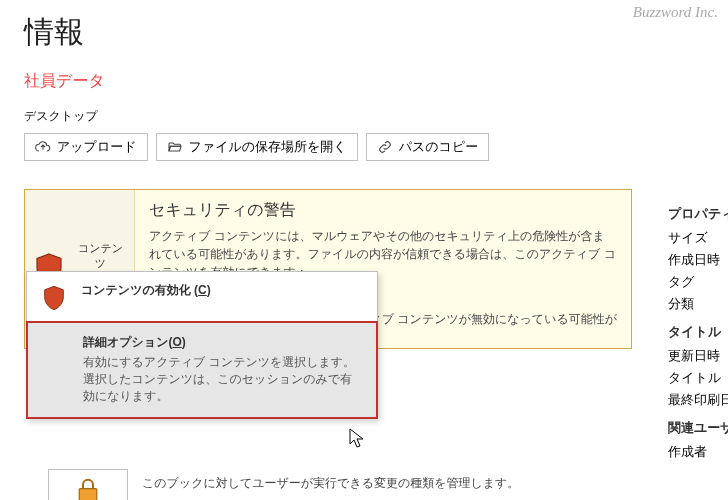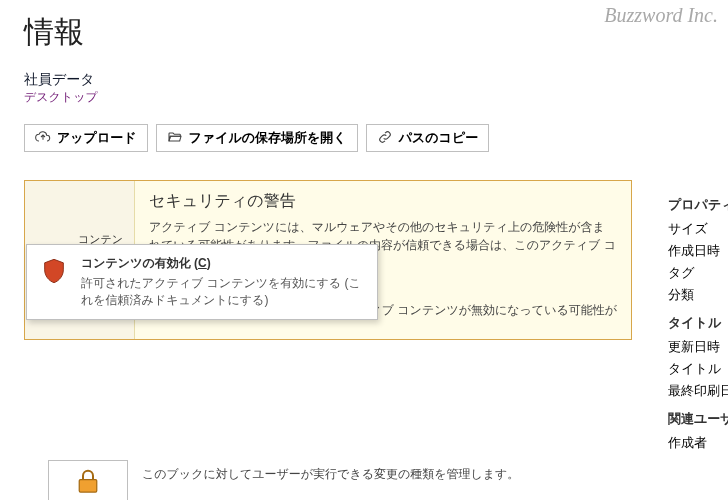--- a/index.html
+++ b/index.html
@@ -1,38 +1,38 @@
 <!DOCTYPE html>
 <html><head>
   <meta charset="utf-8">
   <style>
     * { margin: 0; padding: 0; box-sizing: border-box; font-family: "Yu Gothic UI", "Meiryo", sans-serif; }
     body { background: #fff; color: #333; width: 728px; height: 500px; overflow: hidden; position: relative; }
-    .brand { position: absolute; top: 4px; right: 10px; color: #a9a9a9; font-size: 20px; font-style: italic; font-family: Georgia, serif; }
+    .brand { position: absolute; top: 4px; right: 10px; color: #a9a9a9; font-size: 15px; font-style: italic; font-family: Georgia, serif; }
     .page { padding: 12px 0 0 24px; }
     .page-title { font-size: 30px; font-weight: 400; color: #222; margin-bottom: 18px; }
-    .doc-title { font-size: 14px; color: #0f172a; margin-bottom: 0; }
-    .doc-loc { font-size: 12px; color: #701a75; margin-bottom: 18px; }
+    .doc-title { font-size: 16px; color: #ef4444; margin-bottom: 16px; }
+    .doc-loc { font-size: 12px; color: #000000; margin-bottom: 8px; }
     .action-row { display: flex; gap: 8px; margin-bottom: 28px; }
-    .action-btn { display: inline-flex; align-items: flex-start; gap: 6px; border: 1px solid #bfbfbf; background: #fff; padding: 4px 10px; font-size: 13px; cursor: pointer; font-weight: bold; }
+    .action-btn { display: inline-flex; align-items: center; gap: 6px; border: 1px solid #bfbfbf; background: #fff; padding: 4px 10px; font-size: 13px; cursor: pointer; }
     .icon { display: inline-flex; width: 16px; height: 16px; align-items: center; justify-content: center; }
     .main-cols { display: flex; gap: 24px; }
     .left-col { flex: 1; position: relative; }
     .right-col { width: 60px; padding-top: 6px; font-size: 13px; color: #333; white-space: nowrap; }
     .right-heading { font-weight: 600; margin-top: 10px; margin-bottom: 6px; }
     .right-item { color: #000000; margin-bottom: 4px; }
     .warn-box { border: 1px solid #d7a64a; background: #fffce8; display: flex; padding: 0; width: 608px; }
     .warn-btn { width: 110px; background: #f9f5e6; border-right: 1px solid #e6dca8; display: flex; flex-direction: row; align-items: center; padding: 10px 6px; font-size: 11px; text-align: center; cursor: pointer; gap: 6px; }
     .warn-btn .chev { font-size: 10px; }
     .warn-text { flex: 1; padding: 10px 14px 14px 14px; font-size: 12px; color: #444; }
     .warn-text h3 { font-size: 16px; font-weight: 400; color: #333; margin-bottom: 6px; }
     .warn-text p { line-height: 1.5; margin-bottom: 6px; }
     .warn-text ul { list-style: none; margin-top: 4px; margin-bottom: 6px; }
     .warn-text ul li::before { content: "▪"; font-size: 9px; margin-right: 8px; color: #333; }
-    .menu-popup { position: absolute; top: 64px; left: 2px; width: 352px; background: #fff; border: 1px solid #bfbfbf; box-shadow: 2px 3px 6px rgba(0,0,0,0.18); }
+    .menu-popup { position: absolute; top: 82px; left: 2px; width: 352px; background: #fff; border: 1px solid #bfbfbf; box-shadow: 2px 3px 6px rgba(0,0,0,0.18); }
     .popup-item { display: flex; gap: 12px; padding: 10px 14px 10px 12px; cursor: pointer; }
     .popup-item.highlight { border: 2px solid #c23030; background: #e6e6e6; margin: -1px; padding: 11px 15px 13px 13px; }
     .popup-icon-slot { width: 30px; display: flex; justify-content: center; padding-top: 2px; }
     .popup-text { flex: 1; font-size: 12px; }
     .popup-title { font-weight: 600; margin-bottom: 3px; }
     .popup-title .accel { text-decoration: underline; }
     .popup-desc { color: #555; line-height: 1.4; }
     .protect-block { display: flex; margin-top: 120px; width: 608px; }
     .protect-btn { width: 80px; border: 1px solid #bfbfbf; background: #fff; display: flex; flex-direction: column; align-items: center; padding: 6px 6px; font-size: 11px; text-align: center; cursor: pointer; gap: 2px; margin-left: 24px; }
     .protect-text { flex: 1; padding: 6px 14px; font-size: 12px; color: #444; }
@@ -110,22 +110,33 @@
             <span class="icon" style="width:28px;height:28px">
               <svg viewBox="0 0 24 24" width="28" height="28">
                   <path d="M12 2l8 3v6c0 5-3.5 9.5-8 11-4.5-1.5-8-6-8-11V5l8-3z" fill="#d24726" stroke="#8a2c14" stroke-width="0.8"></path>
                 </svg>
             </span>
           </div>
           <div class="popup-text">
             <div class="popup-title">
               <span>コンテンツの有効化 (</span><span class="accel">C</span><span>)</span>
             </div>
-            <div class="popup-desc">許可されたアクティブ コンテンツを有効にする (これを信頼済みドキュメントにする)</div>
           </div>
+        </div>
+        <div class="popup-item highlight">
+          <div class="popup-icon-slot"></div>
+          <div class="popup-text">
+            <div class="popup-title">
+              <span>詳細オプション(</span><span class="accel">O</span><span>)</span>
+            </div>
+            <div class="popup-desc">有効にするアクティブ コンテンツを選択します。選択したコンテンツは、このセッションのみで有効になります。</div>
+          </div>
+          <svg class="cursor" width="16" height="22" viewBox="0 0 16 22">
+              <path d="M1 1l0 15 4-4 3 7 3-1-3-7 6 0z" fill="#fff" stroke="#000" stroke-width="1"></path>
+            </svg>
         </div>
       </div>
 
       <div class="protect-block">
         <div class="protect-btn">
           <span class="icon" style="width:30px;height:30px">
             <svg viewBox="0 0 24 24" width="30" height="30">
                 <rect x="5" y="10" width="14" height="10" rx="1" fill="#f0a030" stroke="#a56a12"></rect>
                 <path d="M8 10V7a4 4 0 0 1 8 0v3" fill="none" stroke="#a56a12" stroke-width="1.6"></path>
               </svg>

